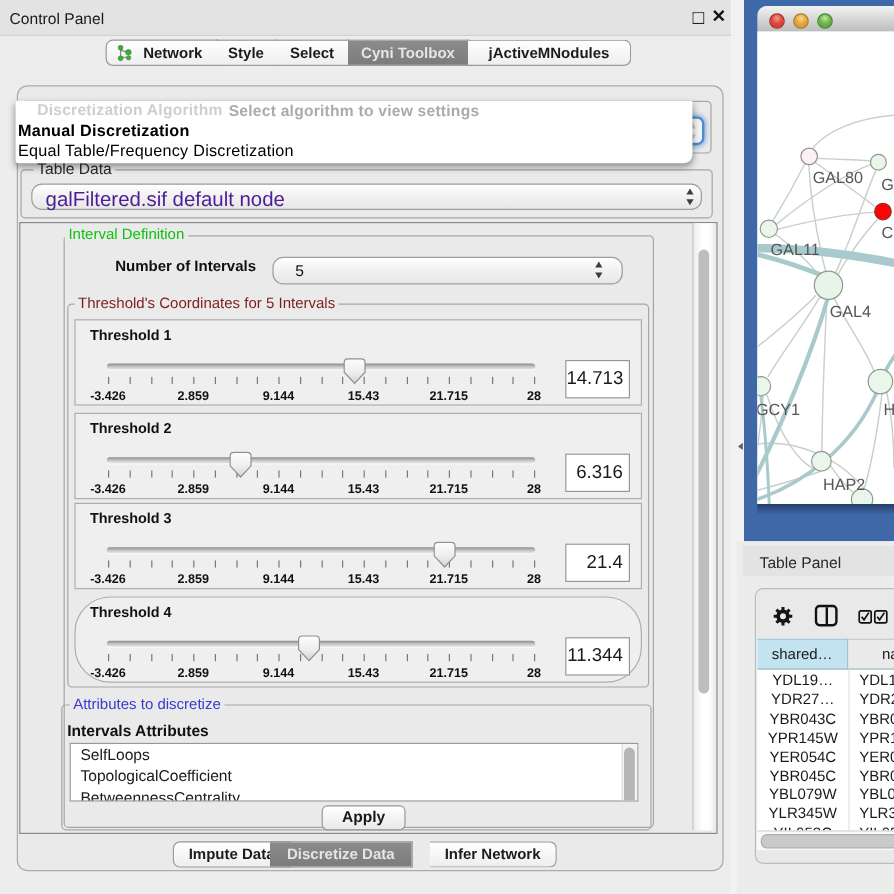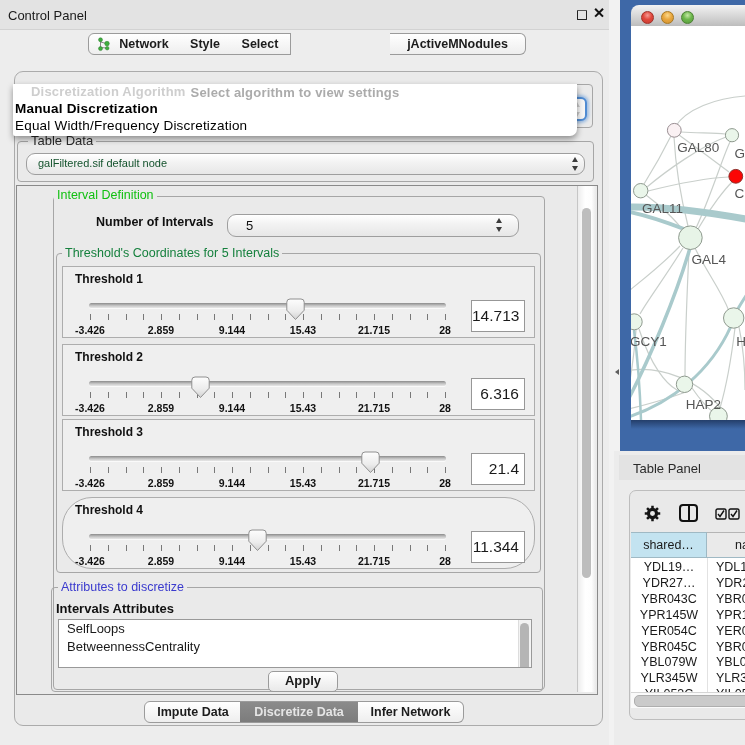--- a/index.html
+++ b/index.html
@@ -38,54 +38,55 @@
       <svg style="position:absolute;left:8px;top:3px;" width="14" height="15" viewBox="0 0 14 15">
         <path d="M3.5 3 L3.5 11.5 M3.5 5 L9.5 6.5 M3.5 10.5 L9.8 11" stroke="#888" stroke-width="1" fill="none"></path>
         <circle cx="3.5" cy="2.8" r="2" fill="#3fae3f" stroke="#2c7d2c" stroke-width="0.5"></circle>
         <circle cx="10" cy="6.6" r="2.3" fill="#3fae3f" stroke="#2c7d2c" stroke-width="0.5"></circle>
         <circle cx="3.5" cy="11.6" r="2" fill="#3fae3f" stroke="#2c7d2c" stroke-width="0.5"></circle>
         <circle cx="10.2" cy="11.2" r="1.8" fill="#3fae3f" stroke="#2c7d2c" stroke-width="0.5"></circle>
       </svg>
       <span style="padding-left:18px;">Network</span></div>
     <div class="tab" style="left:92px;width:50px;line-height:20px;">Style</div>
     <div class="tab" style="left:142px;width:60px;line-height:20px;">Select</div>
+    <div class="tab tabsel" style="left:202px;width:100px;line-height:20px;">Cyni Toolbox</div>
     <div class="tab" style="left:302px;width:135px;border-radius:0 6px 6px 0;line-height:20px;">jActiveMNodules</div>
   </div>
 
   <div class="ab" style="left:14px;top:71px;width:587px;height:653px;background:#eaeaea;border:1px solid #ababab;border-radius:9px;"></div>
 
   <div class="group" style="left:17px;top:84px;width:574px;height:42px;"></div>
 
   <div class="ab" style="left:568px;top:97px;width:15px;height:20px;border-radius:6px;background:#f5f5f5;border:2.5px solid #4f8bd2;box-shadow:0 0 3px 2px rgba(90,150,220,.5);"></div>
   <div class="carets cup" style="left:574px;top:102px;border-bottom-color:#c9c9c9;"></div>
   <div class="carets cdn" style="left:574px;top:112px;border-top-color:#c9c9c9;"></div>
 
   <div class="group" style="left:17px;top:141px;width:575px;height:39px;"></div>
   <div class="gtitle" style="left:28px;top:134px;color:#2b2b2b;font-size:13px;">Table Data</div>
   <div class="combo ab" style="left:26px;top:153px;width:557px;height:20px;"></div>
-  <div class="ab" style="left:38px;top:157px;font-size:11px;color:#14532d;">galFiltered.sif default node</div>
+  <div class="ab" style="left:38px;top:157px;font-size:17px;color:#4c1d95;">galFiltered.sif default node</div>
   <div class="carets cup" style="left:572px;top:157px;"></div>
   <div class="carets cdn" style="left:572px;top:166px;"></div>
 
   <div class="ab" style="left:16px;top:185px;width:580px;height:508px;border:1px solid #8a8a8a;background:#eaeaea;"></div>
 
   <div class="ab" style="left:577px;top:186px;width:18px;height:506px;background:linear-gradient(90deg,#ededed,#ffffff 40%,#fdfdfd 75%,#e9e9e9);border-left:1px solid #c6c6c6;"></div>
   <div class="ab" style="left:582px;top:208px;width:9px;height:370px;background:#bdbdbd;border-radius:5px;"></div>
 
   <div class="group" style="left:53px;top:196px;width:490px;height:492px;"></div>
   <div class="gtitle" style="left:54px;top:189px;color:#10c010;">Interval Definition</div>
 
   <div class="ab" style="left:96px;top:215px;font-size:12.5px;font-weight:bold;color:#111;">Number of Intervals</div>
   <div class="combo ab" style="left:227px;top:214px;width:290px;height:21px;"></div>
   <div class="ab" style="left:246px;top:218px;font-size:13px;color:#111;">5</div>
   <div class="carets cup" style="left:496px;top:218px;"></div>
   <div class="carets cdn" style="left:496px;top:227px;"></div>
 
   <div class="group" style="left:56px;top:253px;width:483px;height:318px;"></div>
-  <div class="gtitle" style="left:62px;top:247px;color:#15803d;">Threshold's Coordinates for 5 Intervals</div>
+  <div class="gtitle" style="left:62px;top:247px;color:#7f1d1d;">Threshold's Coordinates for 5 Intervals</div>
 
   <div class="tpanel" style="left:62px;top:266px;width:471px;height:70px;">
       <div class="ttitle">Threshold 1</div>
       <div class="groove"></div>
       <div class="tick" style="left:27.0px;"></div>
       <div class="tick" style="left:44.8px;"></div>
       <div class="tick" style="left:62.5px;"></div>
       <div class="tick" style="left:80.2px;"></div>
       <div class="tick" style="left:98.0px;"></div>
       <div class="tick" style="left:115.8px;"></div>
@@ -247,39 +248,40 @@
         <path d="M4,1 L15,1 Q18.2,1 18.2,4.2 L18.2,12.2 L9.5,21.5 L0.8,12.2 L0.8,4.2 Q0.8,1 4,1 Z" fill="url(#thg)" stroke="#8f8f8f" stroke-width="1"></path>
       </svg>
       <div class="vbox">11.344</div>
     </div>
 
   <div class="group" style="left:51px;top:587px;width:490px;height:103px;"></div>
   <div class="gtitle" style="left:58px;top:581px;color:#3a3ace;">Attributes to discretize</div>
   <div class="ab" style="left:56px;top:601px;font-size:13px;font-weight:bold;color:#111;">Intervals Attributes</div>
   <div class="ab" style="left:58px;top:619px;width:472px;height:47px;background:#fff;border:1px solid #999;overflow:hidden;">
     <div class="litem">SelfLoops</div>
+    <div class="litem">TopologicalCoefficient</div>
     <div class="litem">BetweennessCentrality</div>
     <div class="ab" style="left:459px;top:0;width:13px;height:47px;background:#f3f3f3;border-left:1px solid #ddd;"></div>
     <div class="ab" style="left:461px;top:3px;width:9px;height:60px;background:#b5b5b5;border-radius:5px;"></div>
   </div>
 
   <div class="ab" style="left:268px;top:671px;width:68px;height:19px;border:1px solid #9b9b9b;border-radius:5px;background:linear-gradient(#ffffff,#e9e9e9);text-align:center;font-size:13px;font-weight:bold;color:#1a1a1a;line-height:18px;">Apply</div>
 
   <div class="ab" style="left:144px;top:701px;width:319px;height:22px;">
     <div class="tab" style="left:0;width:96px;border-left:1px solid #9b9b9b;border-radius:6px 0 0 6px;line-height:20px;">Impute Data</div>
-    <div class="tab tabsel" style="left:96px;width:118px;line-height:20px;">Discretize Data</div>
+    <div class="tab tabsel" style="left:81px;width:118px;line-height:20px;">Discretize Data</div>
     <div class="tab" style="left:214px;width:105px;border-radius:0 6px 6px 0;line-height:20px;">Infer Network</div>
   </div>
 </div>
 
 <div class="ab" style="left:13px;top:84px;width:564px;height:52px;background:#fff;border-radius:0 0 7px 2px;box-shadow:0 3px 6px rgba(0,0,0,.4);"></div>
 <div class="ab" style="left:31px;top:84px;font-size:13px;font-weight:bold;color:#cecece;letter-spacing:0.2px;">Discretization Algorithm</div>
 <div class="ab" style="left:13px;top:85px;width:564px;text-align:center;font-size:13px;font-weight:bold;color:#ababab;letter-spacing:0.2px;">Select algorithm to view settings</div>
 <div class="ab" style="left:15px;top:101px;font-size:13.5px;font-weight:bold;color:#000;letter-spacing:0.2px;">Manual Discretization</div>
-<div class="ab" style="left:15px;top:117.5px;font-size:13.5px;color:#000;letter-spacing:0.2px;">Equal Width/Frequency Discretization</div>
+<div class="ab" style="left:15px;top:117.5px;font-size:13.5px;color:#000;letter-spacing:0.2px;">Equal Table/Frequency Discretization</div>
 
 <div class="ab" style="left:608.5px;top:0;width:11.5px;height:745px;background:#f2f2f2;"></div>
 
 <div class="ab" style="left:620px;top:0;width:125px;height:451px;background:#3e68a7;"></div>
 <div class="ab" style="left:631px;top:5px;width:114px;height:21px;border-radius:8px 0 0 0;background:linear-gradient(#f3f3f3,#d8d8d8 50%,#bdbdbd);border-bottom:1px solid #8f8f8f;"></div>
 
 <div class="ab" style="left:641px;top:11px;width:11px;height:11px;border-radius:50%;background:radial-gradient(circle at 50% 30%,#f59a93 0%,#e1483c 45%,#c43a30 100%);border:.5px solid #a03028;"></div>
 <div class="ab" style="left:661px;top:11px;width:11px;height:11px;border-radius:50%;background:radial-gradient(circle at 50% 30%,#fbd88a 0%,#e9a73e 45%,#cf8f2e 100%);border:.5px solid #a8781f;"></div>
 <div class="ab" style="left:681px;top:11px;width:11px;height:11px;border-radius:50%;background:radial-gradient(circle at 50% 30%,#c4e8a4 0%,#6db74c 45%,#55993a 100%);border:.5px solid #4a8032;"></div>
 

